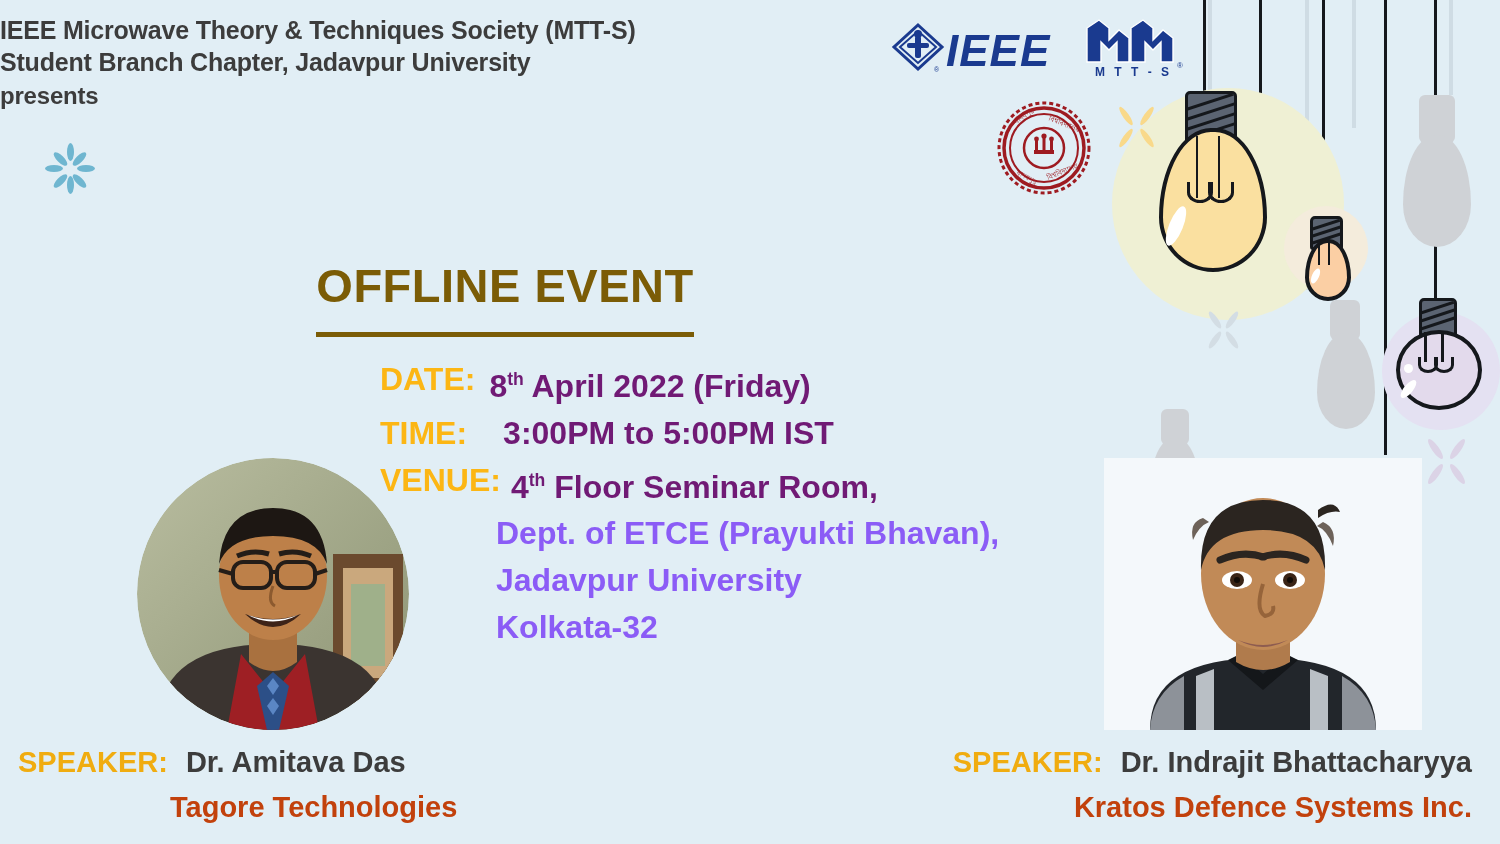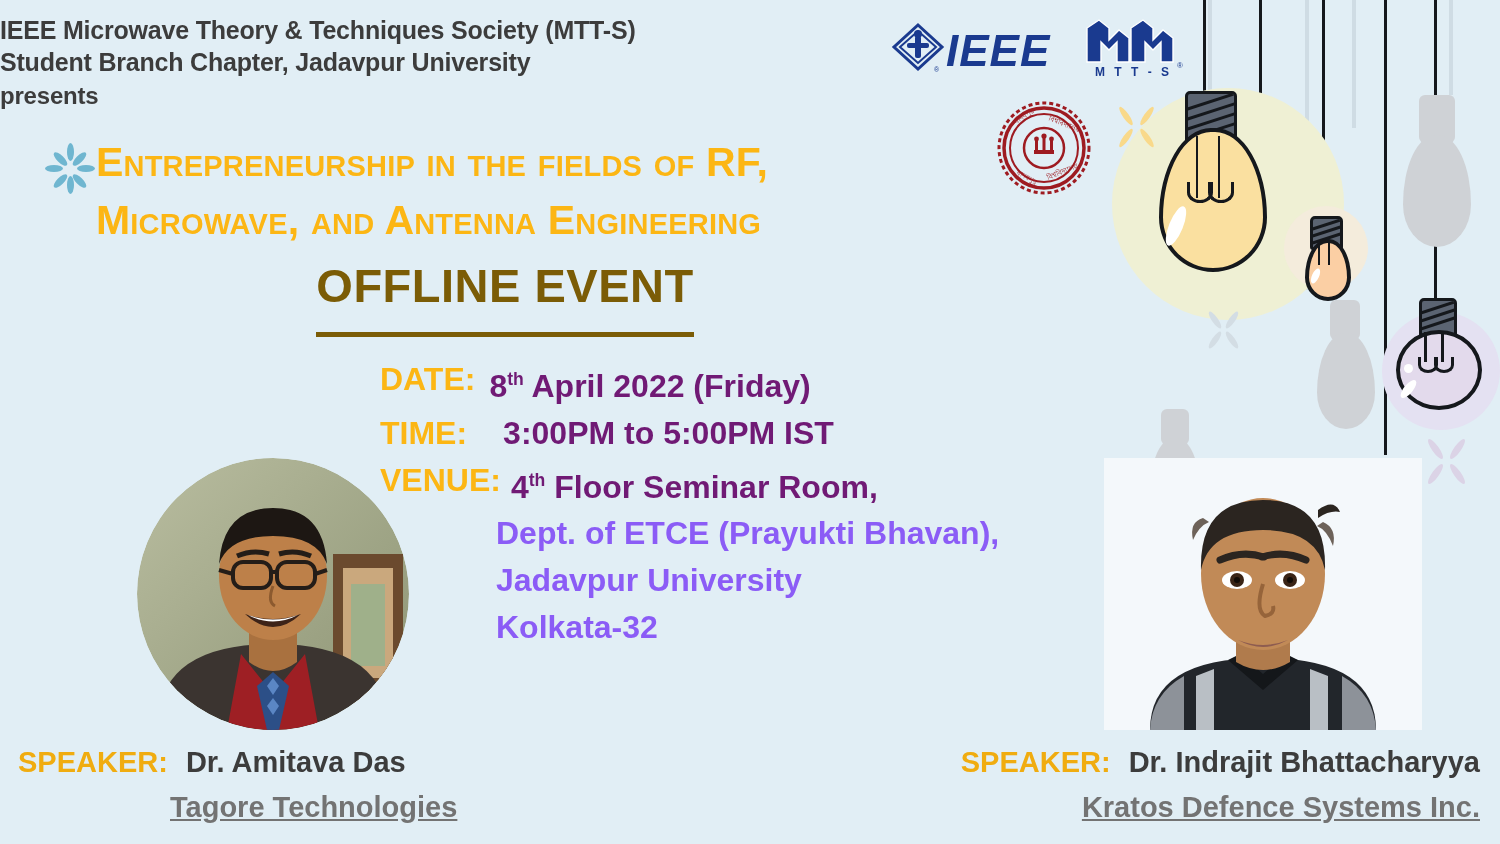--- a/index.html
+++ b/index.html
@@ -196,26 +196,26 @@
   
   .speaker-caption {
     position: absolute;
     font-size: 29px;
     line-height: 45px;
     font-weight: bold;
     white-space: nowrap;
   }
   .speaker-caption .sp-label { color: #f0ac10; }
   .speaker-caption .sp-name  { color: #3c3c3c; }
-  .speaker-caption .sp-org   { color: #737373; display: block; text-decoration: underline; }
+  .speaker-caption .sp-org   { color: #c2410c; display: block; }
 
   #speaker-left-caption  { left: 18px;  top: 740px; text-align: left; }
   #speaker-left-caption .sp-org { margin-left: 152px; }
 
-  #speaker-right-caption { right: 20px; top: 740px; text-align: right; }
+  #speaker-right-caption { right: 28px; top: 740px; text-align: right; }
 </style>
 </head>
 <body>
 
 <div id="poster">
 
   <div class="deco cord faint" style="left:1208px;height:150px;"></div>
   <div class="deco cord" style="left:1203px;height:96px;"></div>
   <div class="deco cord" style="left:1259px;height:300px;"></div>
   <div class="deco cord faint" style="left:1305px;height:290px;"></div>
@@ -355,24 +355,20 @@
       </g>
       <g fill="#9e1b21" font-family="Liberation Sans, sans-serif" font-size="7">
         <text x="20" y="24" transform="rotate(-32 20 24)">যাদবপুর</text>
         <text x="52" y="20" transform="rotate(22 52 20)">বিশ্ববিদ্যালয়</text>
         <text x="20" y="74" transform="rotate(30 20 74)">যাদবপুর</text>
         <text x="52" y="80" transform="rotate(-22 52 80)">বিশ্ববিদ্যালয়</text>
       </g>
     </svg>
   </div>
 
-  <div id="event-title">
-    <div>Entrepreneurship in the fields of RF,</div>
-    <div>Microwave, and Antenna Engineering</div>
-  </div>
 
   <div id="offline-event">
     <span>OFFLINE EVENT</span>
   </div>
 
   <div id="details">
 
     <div class="detail-row">
       <div class="detail-label">DATE:</div>
       <div class="detail-value" style="margin-left:14px;">

